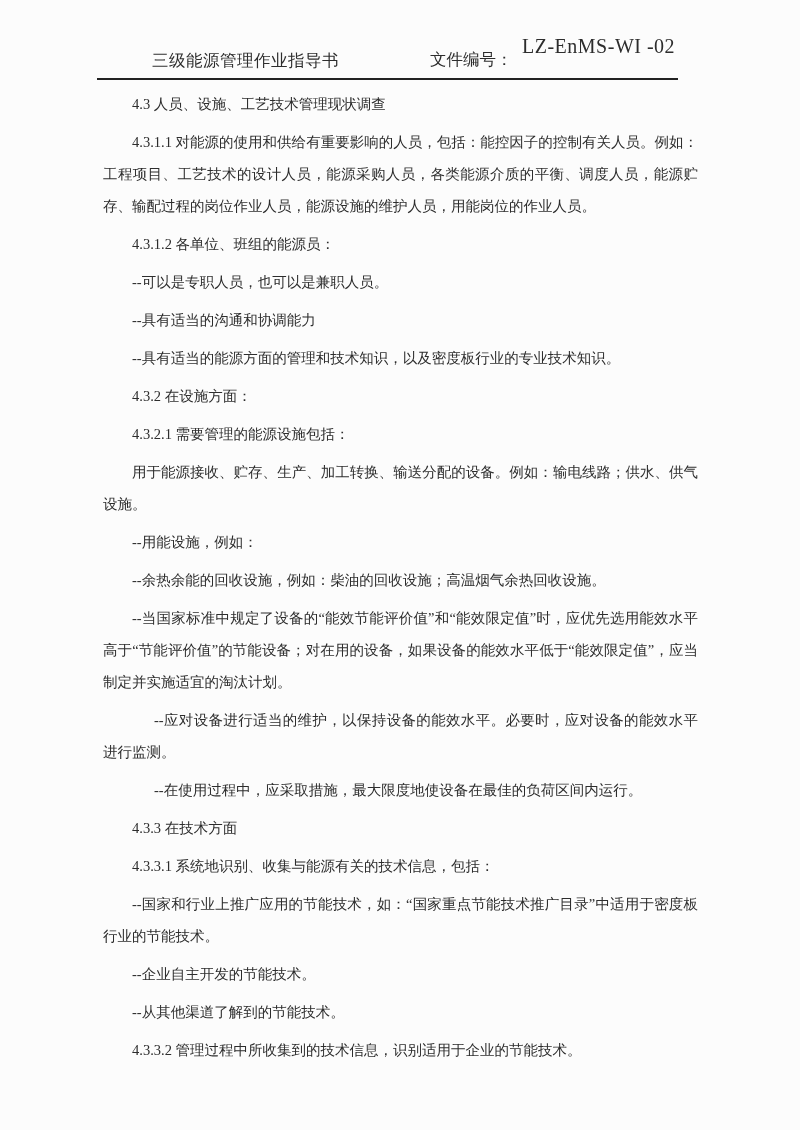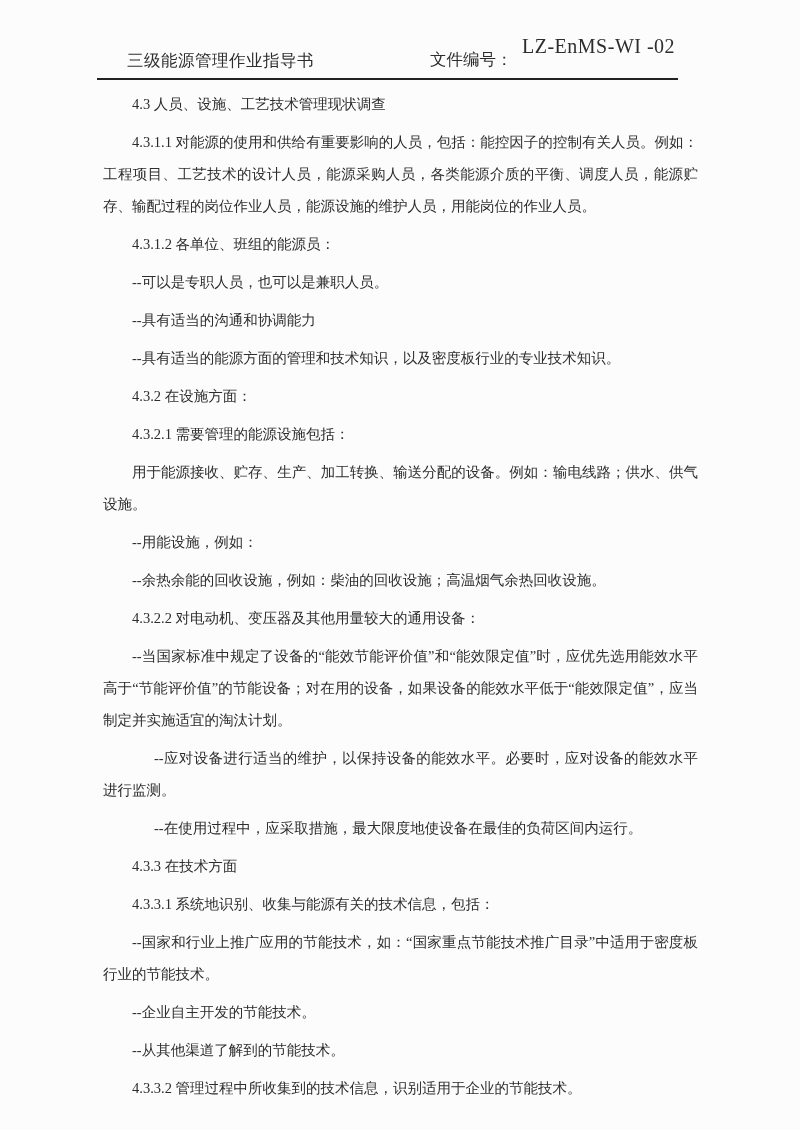--- a/index.html
+++ b/index.html
@@ -11,21 +11,21 @@
     position: relative;
     width: 800px;
     height: 1130px;
     background: #fcfcfc;
     font-family: "Liberation Serif", "DejaVu Serif", serif;
     color: #2d2d2d;
     overflow: hidden;
   }
   .header-title {
     position: absolute;
-    left: 127px;
+    left: 152px;
     top: 51px;
     font-size: 16.5px;
     line-height: 20px;
     letter-spacing: 0.5px;
     white-space: nowrap;
   }
   .header-doc-label {
     position: absolute;
     left: 430px;
     top: 51px;
@@ -86,21 +86,20 @@
     <p class="para">4.3.1.1 对能源的使用和供给有重要影响的人员，包括：能控因子的控制有关人员。例如：工程项目、工艺技术的设计人员，能源采购人员，各类能源介质的平衡、调度人员，能源贮存、输配过程的岗位作业人员，能源设施的维护人员，用能岗位的作业人员。</p>
     <p class="para">4.3.1.2 各单位、班组的能源员：</p>
     <p class="para">--可以是专职人员，也可以是兼职人员。</p>
     <p class="para">--具有适当的沟通和协调能力</p>
     <p class="para">--具有适当的能源方面的管理和技术知识，以及密度板行业的专业技术知识。</p>
     <p class="para">4.3.2 在设施方面：</p>
     <p class="para">4.3.2.1 需要管理的能源设施包括：</p>
     <p class="para">用于能源接收、贮存、生产、加工转换、输送分配的设备。例如：输电线路；供水、供气设施。</p>
     <p class="para">--用能设施，例如：</p>
     <p class="para">--余热余能的回收设施，例如：柴油的回收设施；高温烟气余热回收设施。</p>
-    <p class="para">4.3.2.2 对电动机、变压器及其他用量较大的通用设备：</p>
     <p class="para">--当国家标准中规定了设备的“能效节能评价值”和“能效限定值”时，应优先选用能效水平高于“节能评价值”的节能设备；对在用的设备，如果设备的能效水平低于“能效限定值”，应当制定并实施适宜的淘汰计划。</p>
     <p class="para deep">--应对设备进行适当的维护，以保持设备的能效水平。必要时，应对设备的能效水平进行监测。</p>
     <p class="para deep">--在使用过程中，应采取措施，最大限度地使设备在最佳的负荷区间内运行。</p>
     <p class="para">4.3.3 在技术方面</p>
     <p class="para">4.3.3.1 系统地识别、收集与能源有关的技术信息，包括：</p>
     <p class="para">--国家和行业上推广应用的节能技术，如：“国家重点节能技术推广目录”中适用于密度板行业的节能技术。</p>
     <p class="para">--企业自主开发的节能技术。</p>
     <p class="para">--从其他渠道了解到的节能技术。</p>
     <p class="para">4.3.3.2 管理过程中所收集到的技术信息，识别适用于企业的节能技术。</p>
   </div>

